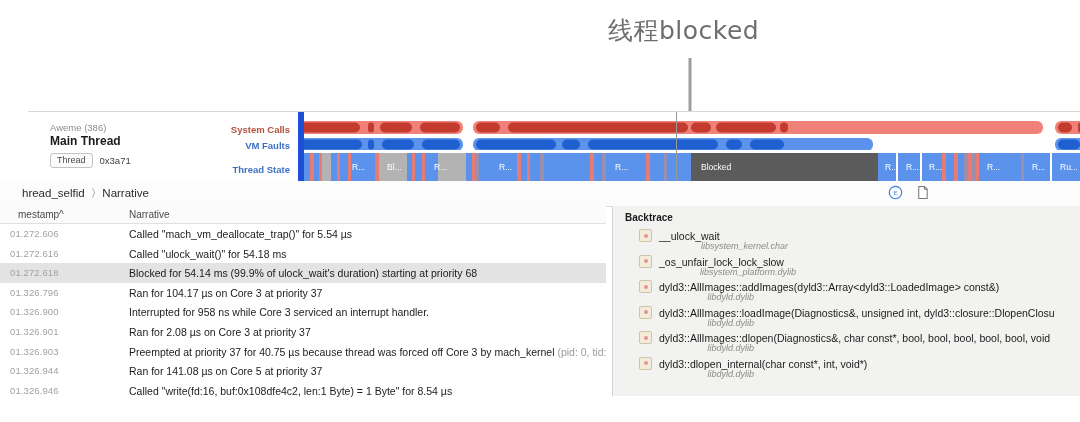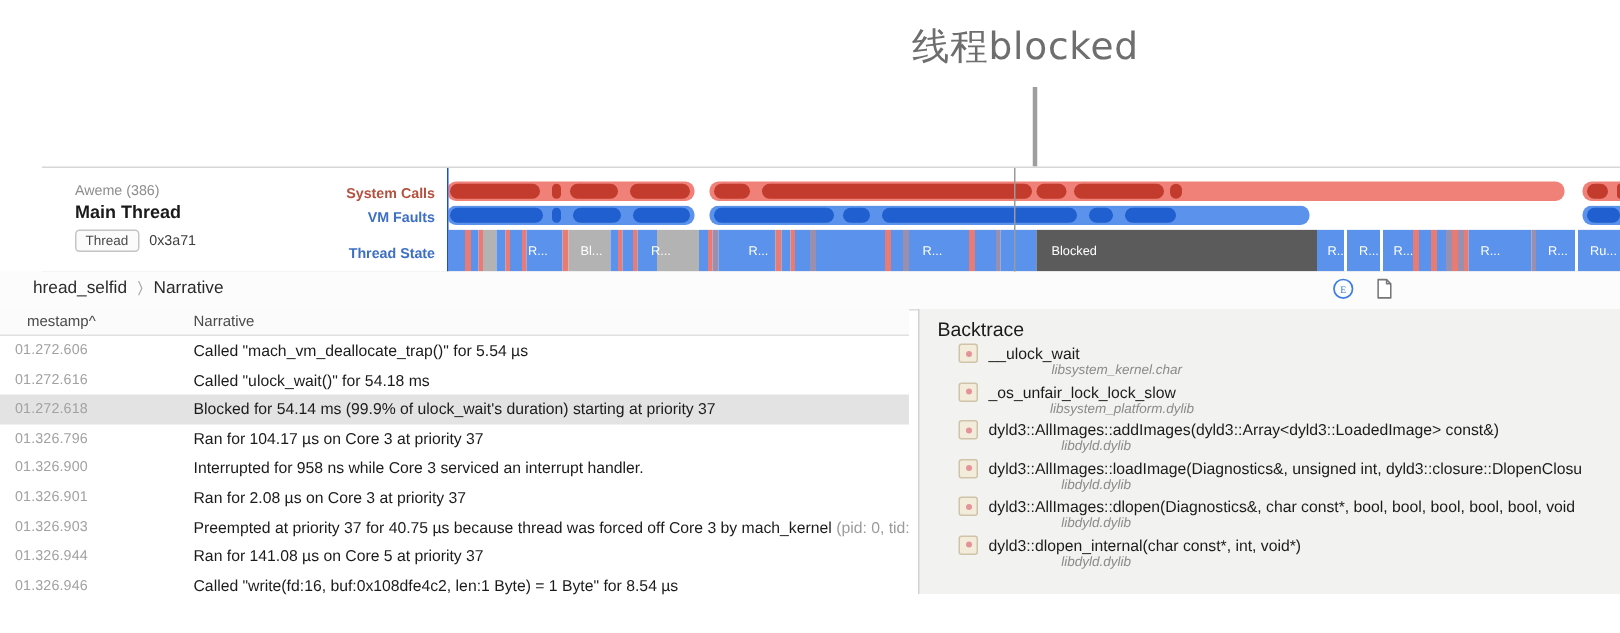--- a/index.html
+++ b/index.html
@@ -24,21 +24,21 @@
     position: absolute; left: 28px; top: 111px; width: 1052px; height: 69px;
     background: #fff; border-top: 1px solid #d7d7d7; border-bottom: 1px solid #c9c9c9;
     overflow: hidden;
   }
   .tl-strip-top {
     position: absolute; left: 0; top: 0; width: 1052px; height: 5px;
     overflow: hidden;
   }
   .tl-left {
     position: absolute; left: 0; top: 0; width: 270px; height: 69px;
-    background: #fff; border-right: 1px solid #1d4ed8; z-index: 4;
+    background: #fff; border-right: 6px solid #1d4ed8; z-index: 4;
   }
   .tl-proc { position:absolute; left:22px; top:10px; font-size:9.5px; color:#8d8d8d; }
   .tl-thread { position:absolute; left:22px; top:22px; font-size:12px; font-weight:bold; color:#1a1a1a; }
   .tl-badge-row { position:absolute; left:22px; top:41px; display:flex; align-items:center; gap:7px; }
   .tl-badge {
     border:1px solid #c4c4c4; border-radius:3px; padding:1px 6px 2px;
     font-size:9px; color:#4a4a4a; background:#fbfbfb;
   }
   .tl-tid { font-size:9.5px; color:#3d3d3d; }
 
@@ -81,21 +81,21 @@
   .row.sel { background:#e3e3e3; }
   .row .ts { position:absolute; left:10px; top:4px; color:#a2a2a2; font-size:9.5px; letter-spacing:.1px; }
   .row .nar { position:absolute; left:129px; top:4px; color:#1b1b1b; white-space:nowrap; }
   .row .nar .dim { color:#9b9b9b; }
 
   
   .bt {
     position:absolute; left:612px; top:206px; width:468px; height:190px;
     background:#f2f2f0; border-left:1px solid #d2d2d2; overflow:hidden;
   }
-  .bt-title { position:absolute; left:12px; top:6px; font-size:13px; font-weight:normal; color:#1a1a1a; }
+  .bt-title { position:absolute; left:12px; top:6px; font-size:10px; font-weight:bold; color:#1a1a1a; }
   .bt-list { position:absolute; left:0; top:22px; right:0; }
   .bt-row { position:relative; height:25.5px; }
   .bt-sym { position:absolute; left:26px; top:1px; display:flex; align-items:flex-end; gap:7px; white-space:nowrap; }
   .bt-icon {
     width:11px; height:11px; border:1px solid #cfc4aa; background:#f3ecdb;
     border-radius:2px; display:flex; align-items:center; justify-content:center; flex:none;
   }
   .bt-icon i { display:block; width:4px; height:4px; border-radius:50%; background:#e4939c; }
   .bt-name { font-size:10.5px; color:#1b1b1b; }
   .bt-lib { position:absolute; right:0; top:13px; font-size:9px; font-style:italic; color:#8b8b8b; white-space:nowrap; }
@@ -296,21 +296,21 @@
         <div class="row">
           <span class="ts">01.272.606</span>
           <span class="nar">Called "mach_vm_deallocate_trap()" for 5.54 µs</span>
         </div>
         <div class="row">
           <span class="ts">01.272.616</span>
           <span class="nar">Called "ulock_wait()" for 54.18 ms</span>
         </div>
         <div class="row sel">
           <span class="ts">01.272.618</span>
-          <span class="nar">Blocked for 54.14 ms (99.9% of ulock_wait's duration) starting at priority 37</span>
+          <span class="nar">Blocked for 54.14 ms (99.9% of ulock_wait's duration) starting at priority 68</span>
         </div>
         <div class="row">
           <span class="ts">01.326.796</span>
           <span class="nar">Ran for 104.17 µs on Core 3 at priority 37</span>
         </div>
         <div class="row">
           <span class="ts">01.326.900</span>
           <span class="nar">Interrupted for 958 ns while Core 3 serviced an interrupt handler.</span>
         </div>
         <div class="row">

